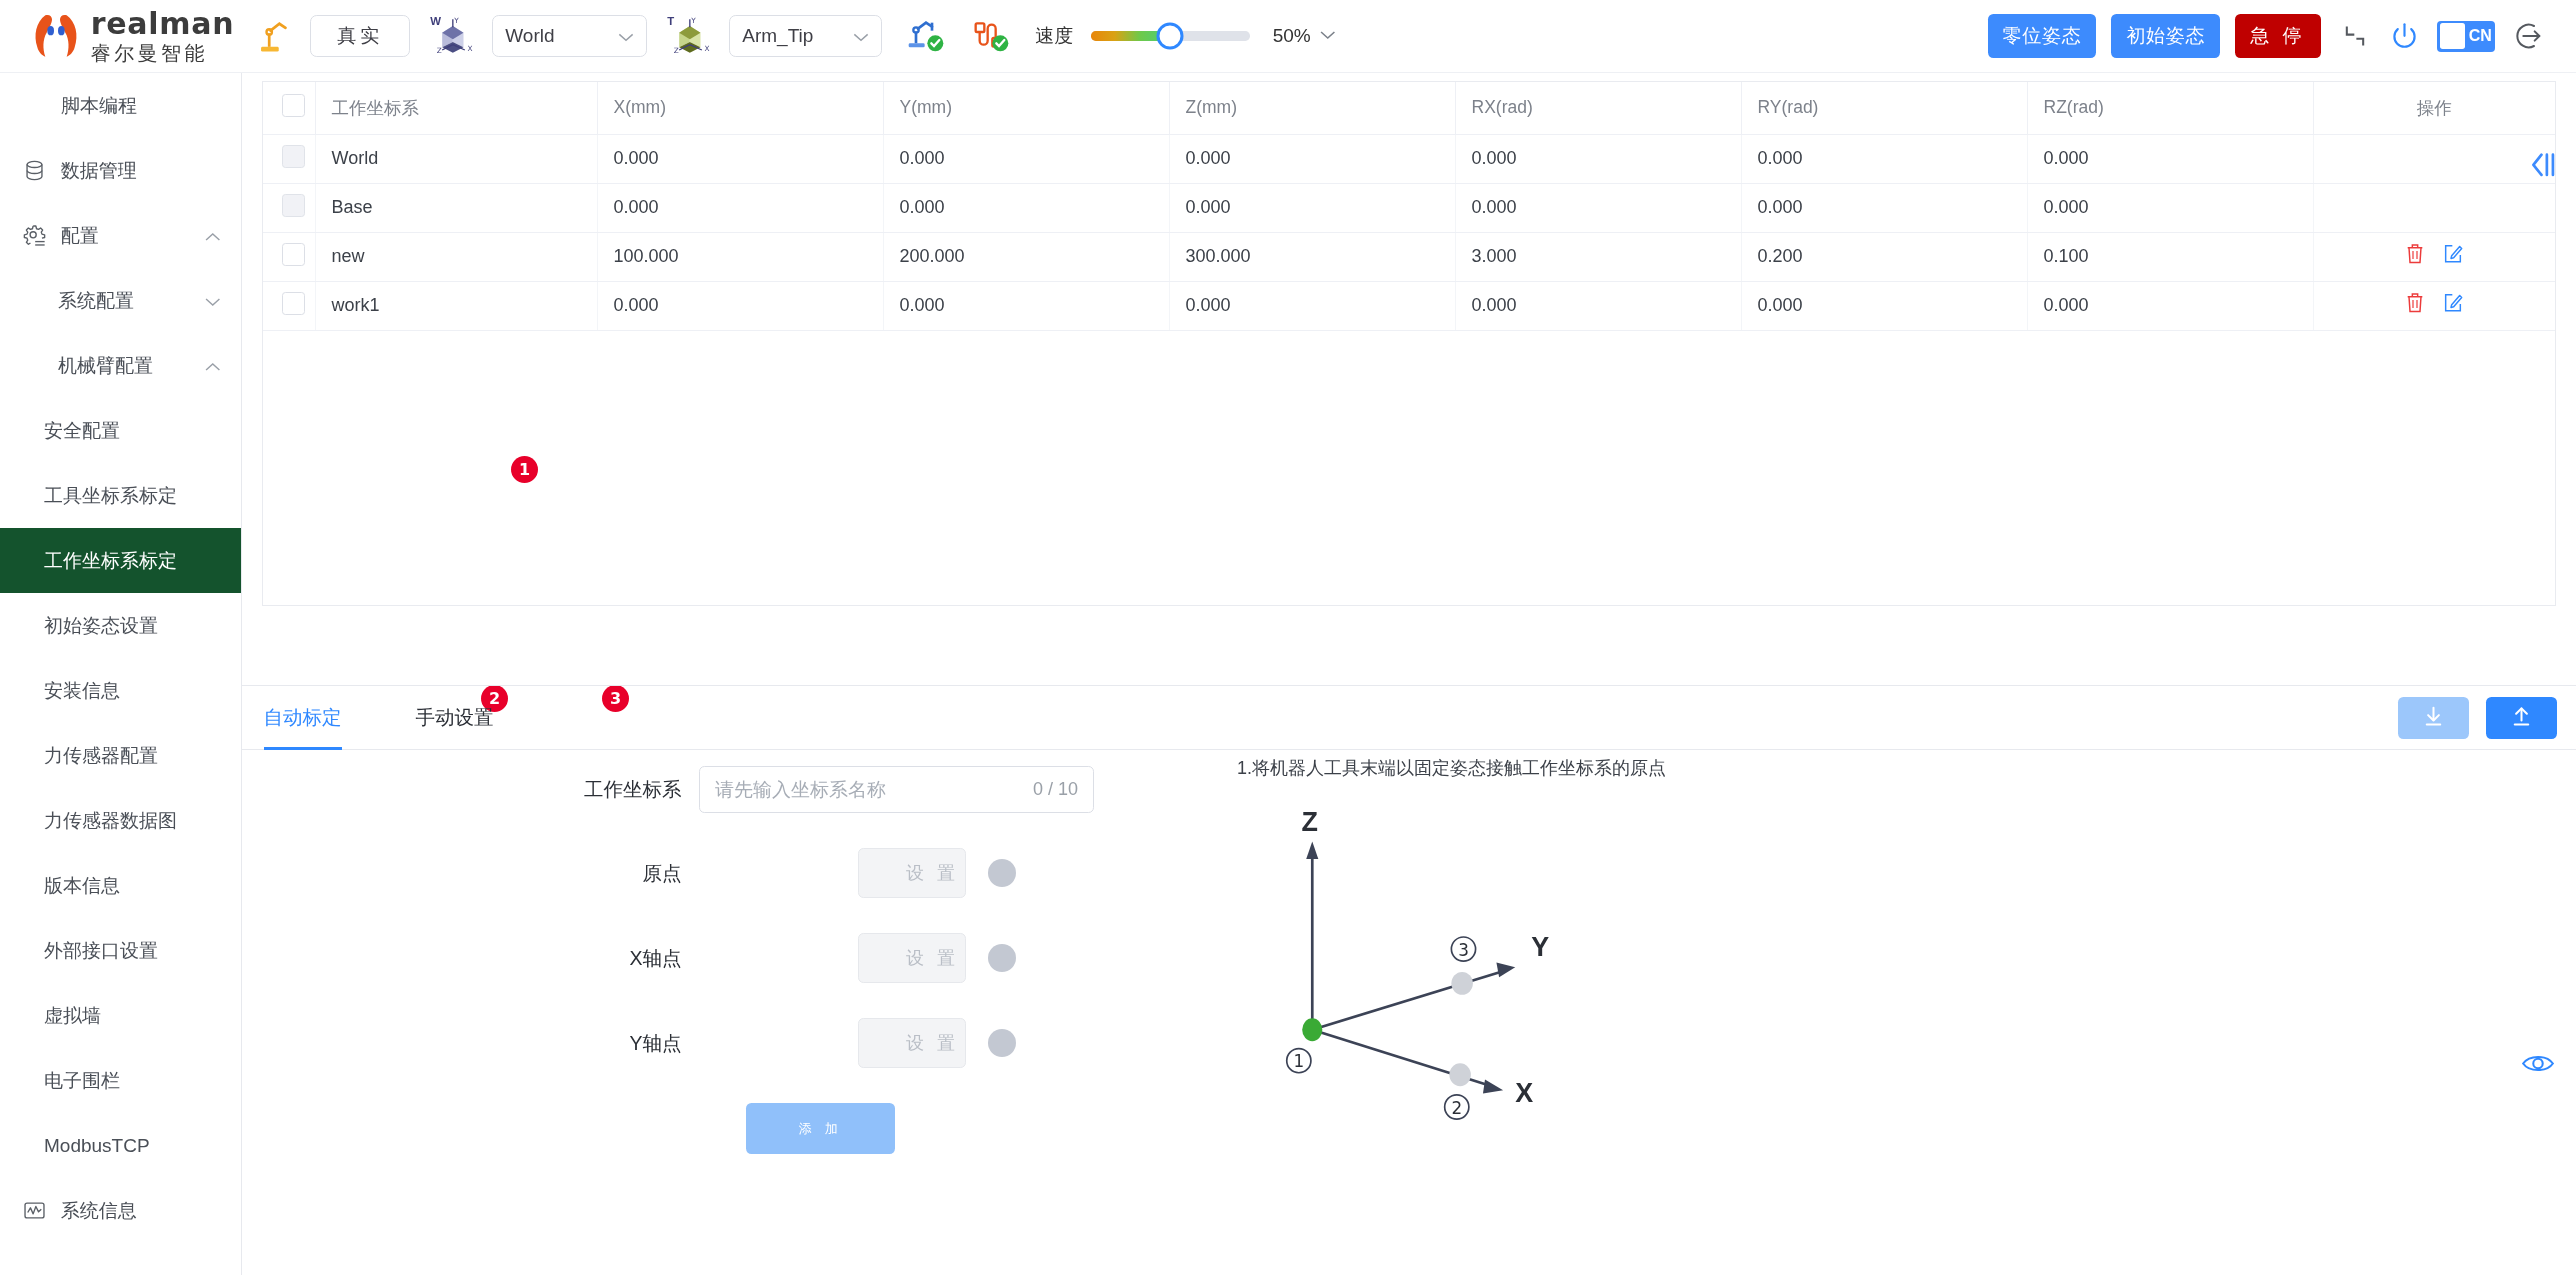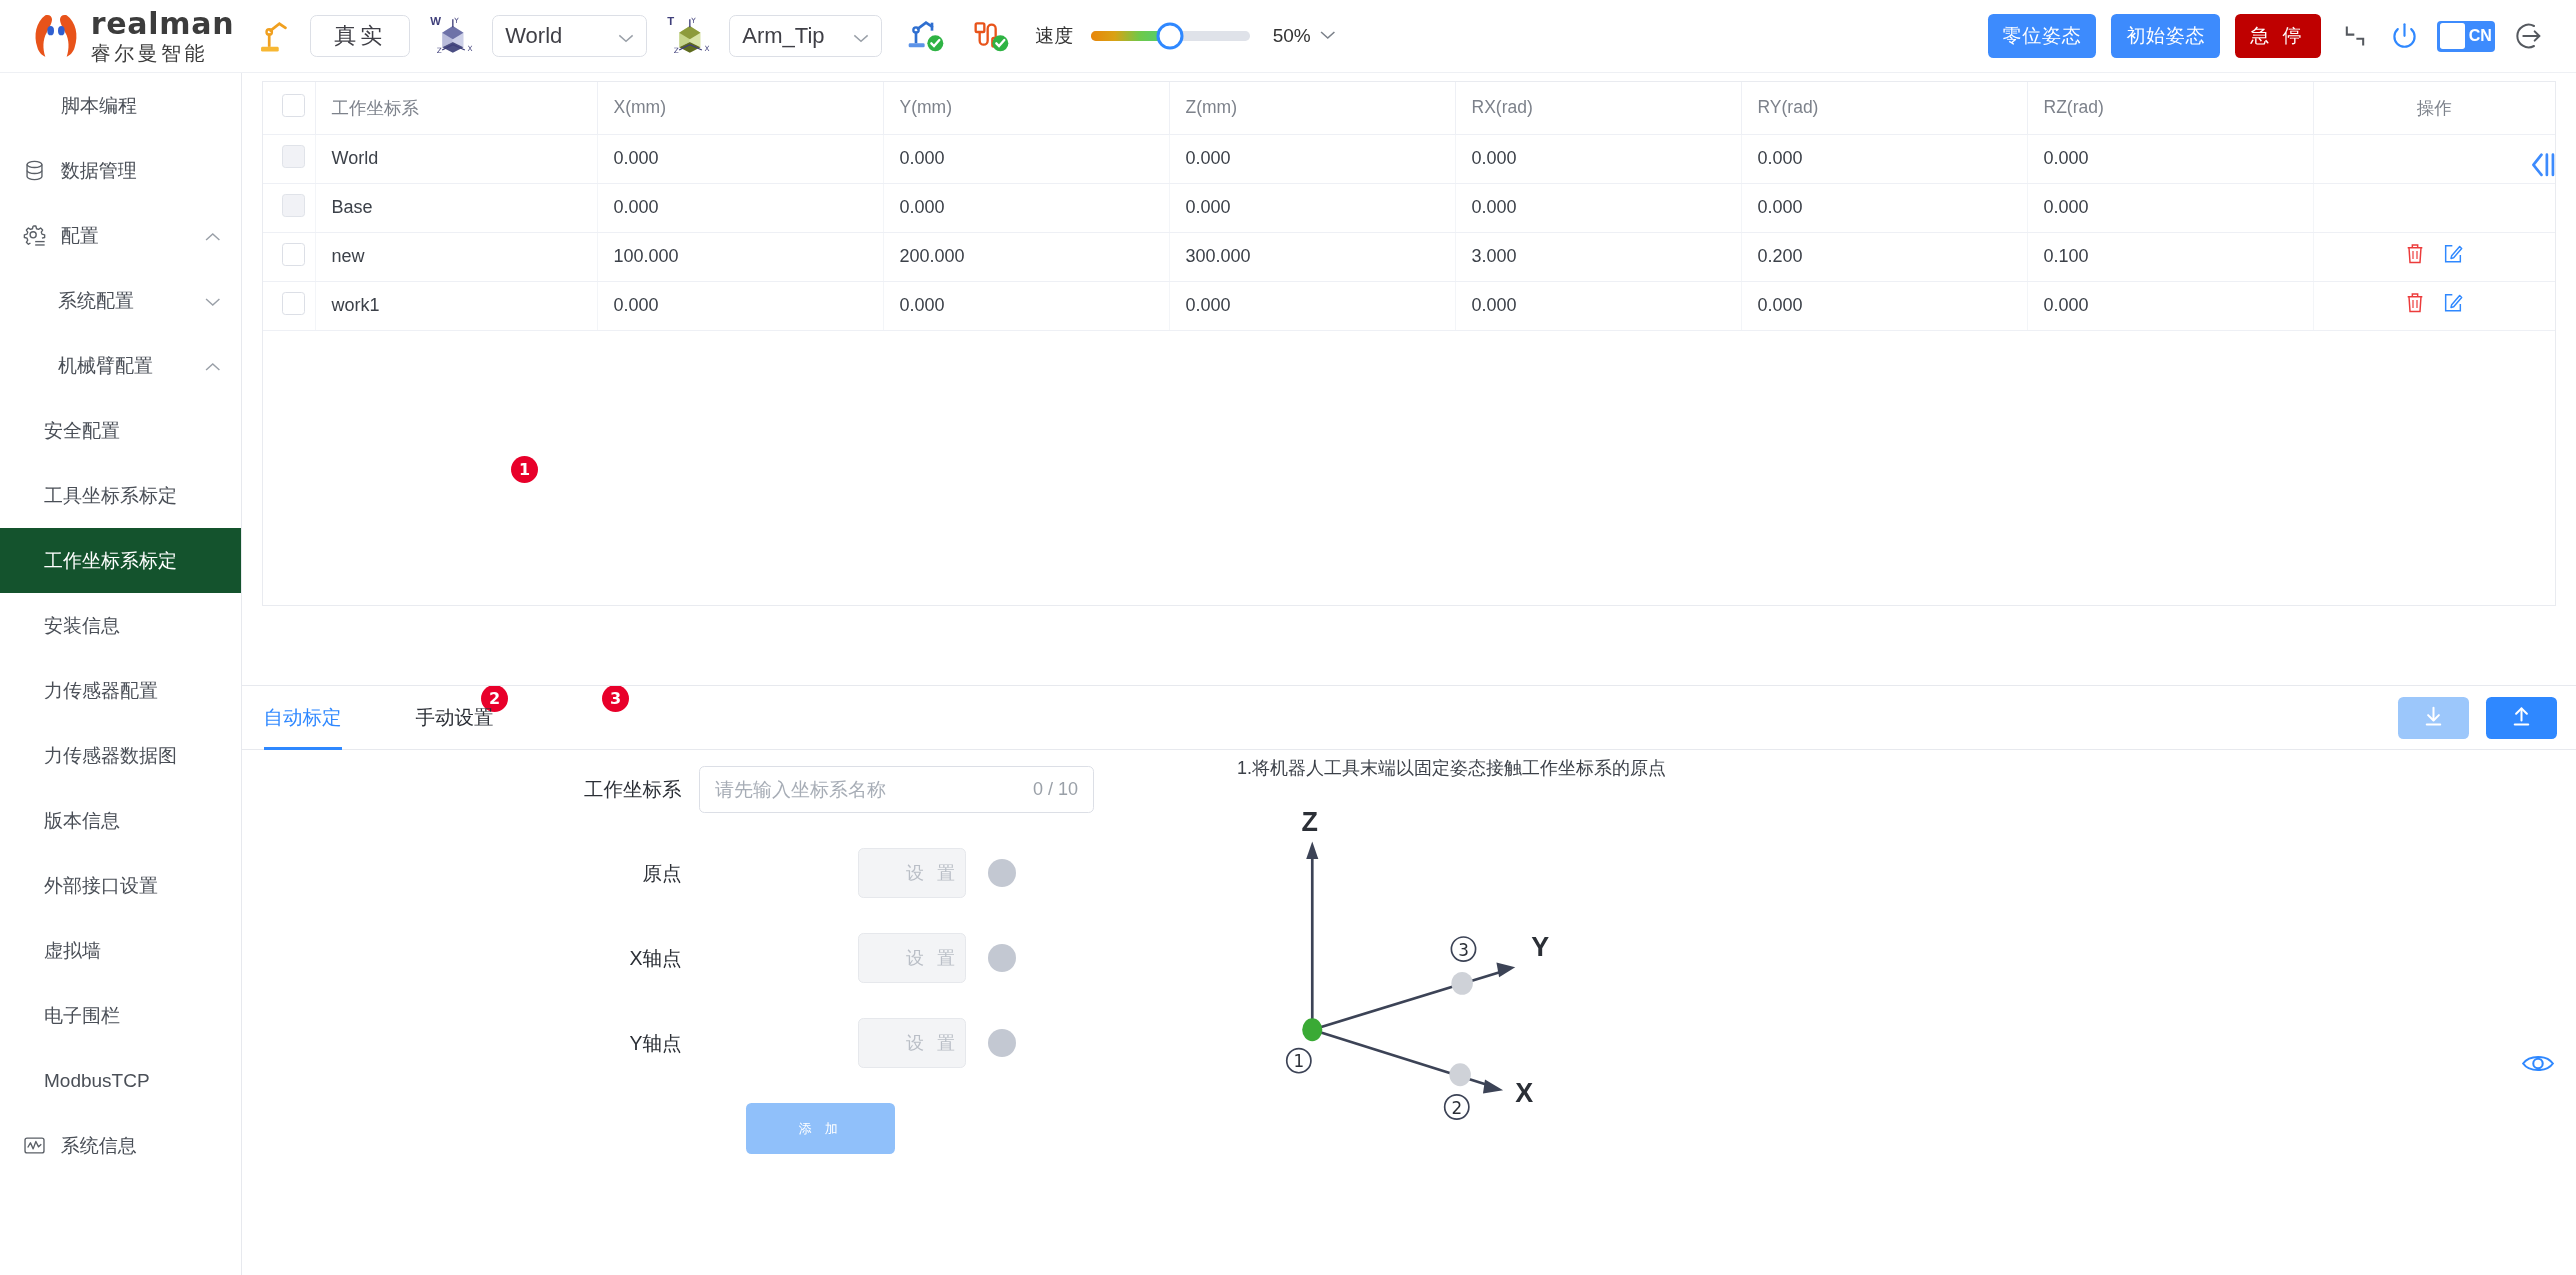--- a/index.html
+++ b/index.html
@@ -28,21 +28,21 @@
   .logo-cn {
     font-size: 20px; color: #3c3c3c; letter-spacing: 3.4px;
     margin-top: 4.7px; font-weight: 500;
   }
 
   .hdr-icon-btn { margin-left: 23px; display:flex; align-items:center; }
 
   .pill-select {
     height: 42px; border: 0.7px solid #dcdfe6; border-radius: 6.7px;
     background: #fff; display: flex; align-items: center;
-    padding: 0 12px; margin-left: 15px; color: #3f3f46; font-size: 22px;
+    padding: 0 12px; margin-left: 15px; color: #3f3f46; font-size: 19px;
   }
   .pill-select .val { white-space: nowrap; }
   .pill-select .chev { margin-left: auto; padding-left: 17.5px; color:#9aa0a8; }
   .w-real { width: 100px; justify-content: center; letter-spacing: 4px; }
   .w-world { width: 155px; }
   .w-tip { width: 153px; }
 
   .axis-badge { position: relative; margin-left: 20px; width: 47px; height: 44px; }
   .axis-badge .corner-lbl {
     position: absolute; font-size: 11.4px; font-weight: 700; color: #3f3f7a;
@@ -408,20 +408,23 @@
   </div>
 
   <div class="side-item lvl2">
     <span class="s-lb">安全配置</span>
   </div>
   <div class="side-item lvl2">
     <span class="s-lb">工具坐标系标定</span>
   </div>
   <div class="side-item lvl2 active">
     <span class="s-lb">工作坐标系标定</span>
+  </div>
+  <div class="side-item lvl2">
+    <span class="s-lb">初始姿态设置</span>
   </div>
   <div class="side-item lvl2">
     <span class="s-lb">安装信息</span>
   </div>
   <div class="side-item lvl2">
     <span class="s-lb">力传感器配置</span>
   </div>
   <div class="side-item lvl2">
     <span class="s-lb">力传感器数据图</span>
   </div>

